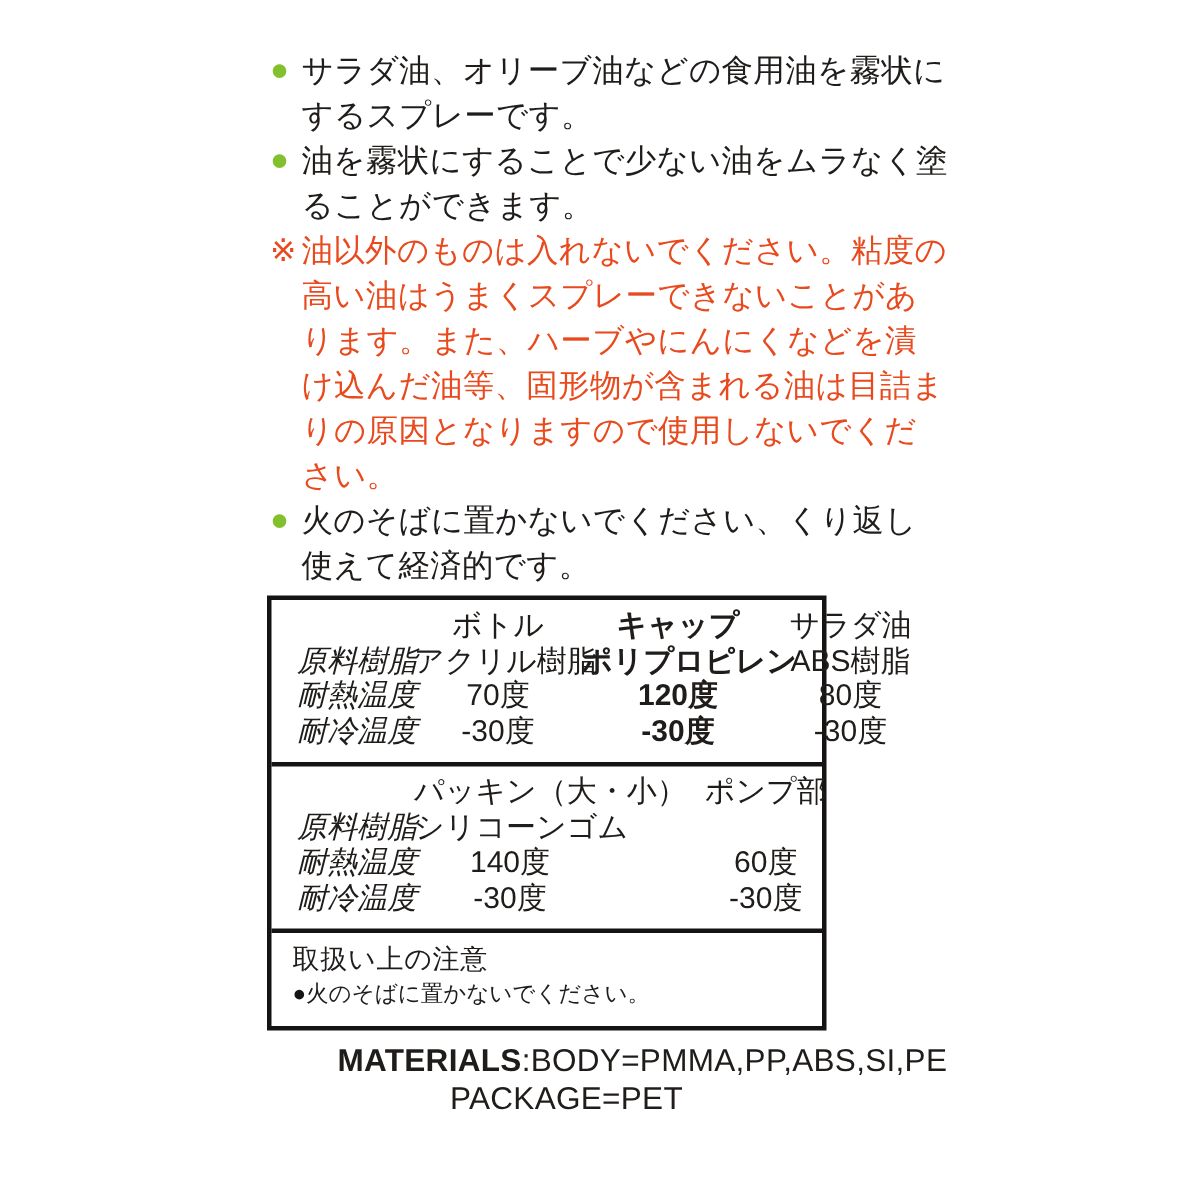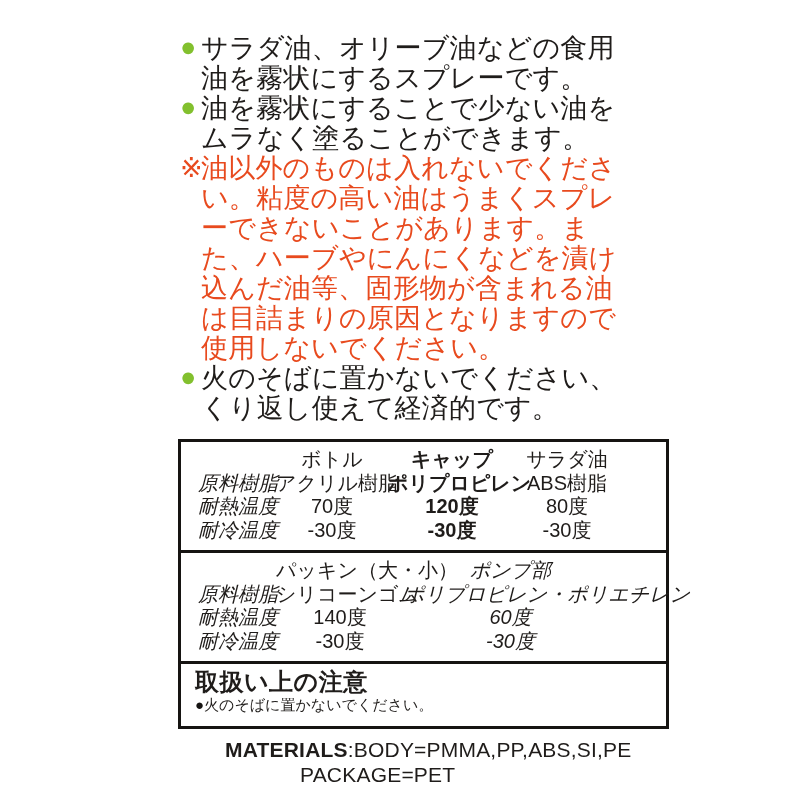--- a/index.html
+++ b/index.html
@@ -7,49 +7,49 @@
   body {
     font-family:"Liberation Sans","DejaVu Sans",sans-serif;
     color:#1f1c1a;
     -webkit-font-smoothing:antialiased;
   }
   .content { margin-left:163px; padding-top:33px; width:488px; }
 
   
   .intro { margin-left:17px; width:452px; }
   .para {
-    font-size:27px; line-height:30px;
+    font-size:21px; line-height:30px;
     padding-left:21px; text-indent:-21px;
     letter-spacing:0.2px;
   }
   .para .marker { display:inline-block; width:21px; text-indent:0; }
   .marker.dot { transform:translateY(-1px); }
   .para.green .marker { color:var(--green); }
   .para.orange { color:var(--orange); }
 
   
   .spec-box {
-    width:491px; margin-left:15px; margin-top:16px;
+    width:373px; margin-left:15px; margin-top:4px;
     border:3px solid #161412;
   }
   .spec-section { padding:6px 0 8px 0; }
   .spec-section + .spec-section { border-top:3px solid #161412; }
   .trow { display:flex; font-size:20px; line-height:23.5px; white-space:nowrap; }
   .cell { flex:none; }
   .cell.label { width:95px; padding-left:17px; text-align:right;font-style:italic; }
   .cell.center { text-align:center; }
   .t1 .c2 { width:112px; }
   .t1 .c3 { width:128px;font-weight:bold; }
   .t1 .c4 { width:102px; }
   .t2 .c2 { width:128px; }
-  .t2 .c3 { width:213px;font-style:italic; }
+  .t2 .c3 { width:213px; }
 
   
   .note-section { padding:6px 14px 9px 14px; }
-  .note-title { font-size:24px; line-height:23px; font-weight:bold; letter-spacing:0.5px; }
+  .note-title { font-size:18px; line-height:23px; font-weight:normal; letter-spacing:0.5px; }
   .note-item { font-size:15px; line-height:24px; }
   .note-item .marker { color:#161412; }
 
   
   .materials { margin:9px 0 0 14px; font-size:21px; line-height:24.5px; letter-spacing:0.2px; }
   .materials .mat-label { font-weight:bold;margin-left:48px; }
   .materials .mat-line2 { margin-left:123px; }
 </style>
 </head>
 <body>
@@ -102,21 +102,20 @@
 
     <div class="spec-section t2">
       <div class="trow">
         <div class="cell label"></div>
         <div class="cell c2 center">パッキン（大・小）</div>
         <div class="cell c3 center">ポンプ部</div>
       </div>
       <div class="trow">
         <div class="cell label">原料樹脂</div>
         <div class="cell c2 center">シリコーンゴム</div>
-        <div class="cell c3 center">ポリプロピレン・ポリエチレン</div>
       </div>
       <div class="trow">
         <div class="cell label">耐熱温度</div>
         <div class="cell c2 center">140度</div>
         <div class="cell c3 center">60度</div>
       </div>
       <div class="trow">
         <div class="cell label">耐冷温度</div>
         <div class="cell c2 center">-30度</div>
         <div class="cell c3 center">-30度</div>

